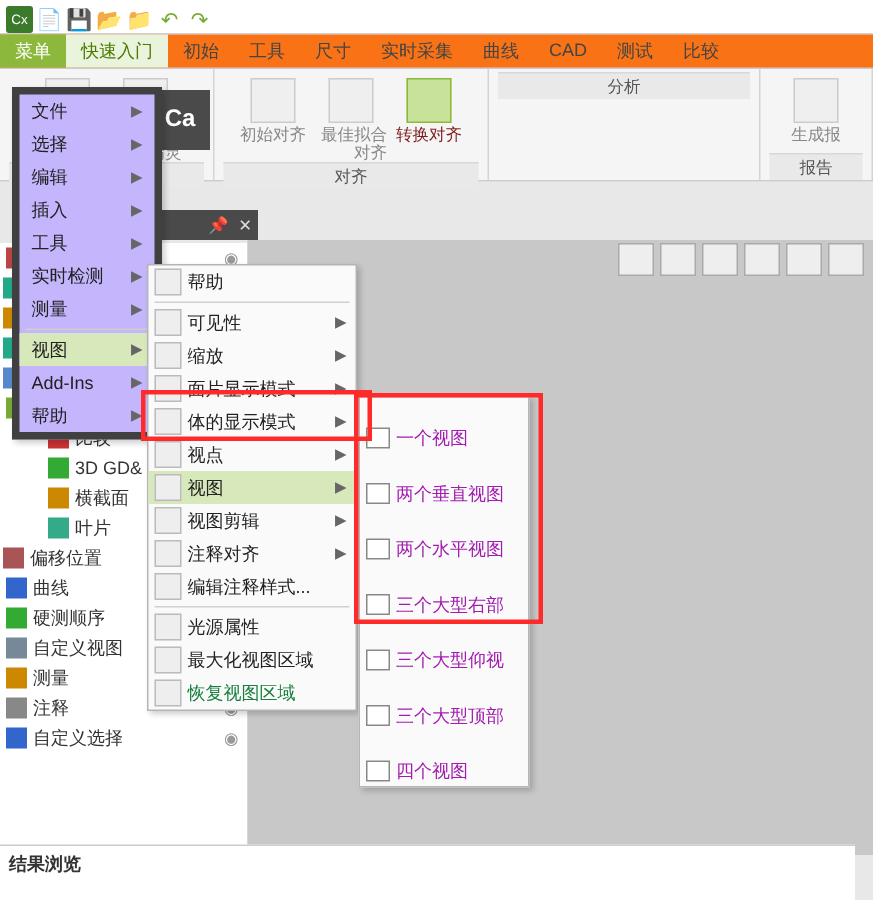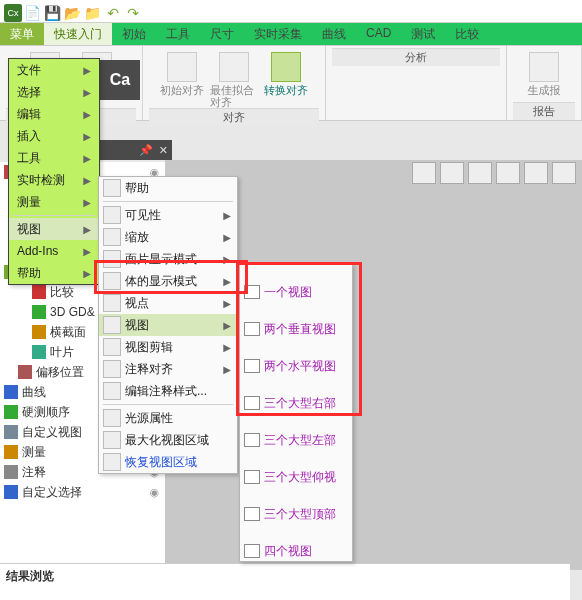--- a/index.html
+++ b/index.html
@@ -1,59 +1,59 @@
 <!DOCTYPE html>
 <html><head>
 <meta charset="utf-8">
 <style>
 html,body{margin:0;padding:0;font-family:"Microsoft YaHei",sans-serif;font-size:12px;background:#e8e8e8;overflow:hidden}
 body{width:582px;height:600px;position:relative}
 .topbar{height:22px;background:#fff;border-bottom:1px solid #d0d0d0;display:flex;align-items:flex-end;padding:0 4px;gap:2px}
 .tb-ico{width:18px;height:18px;display:flex;align-items:center;justify-content:center;font-size:14px}
 .tb-folder{color:#d9a441}
-.ribbon-tabs{height:22px;background:#22c55e;display:flex;border-bottom:1px solid #ccc}
+.ribbon-tabs{height:22px;background:#f97316;display:flex;border-bottom:1px solid #ccc}
 .ribbon-tab{padding:3px 10px;color:#444;cursor:default}
 .ribbon-tab.menu{background:#8cb83c;color:#fff}
 .ribbon-tab.active{background:#eaf3dc;color:#4a7a00}
 .ribbon-body{height:74px;background:#f5f5f5;border-bottom:1px solid #ccc;display:flex}
 .rb-group{border-right:1px solid #d4d4d4;padding:2px 6px 0;display:flex;flex-direction:column;align-items:center;justify-content:space-between}
 .rb-items{display:flex;gap:4px;align-items:flex-start}
 .rb-item{display:flex;flex-direction:column;align-items:center;width:48px;color:#888;padding-top:4px}
 .rb-item.small{width:34px}
-.rb-item.enabled{color:#0f766e}
+.rb-item.enabled{color:#7f1d1d}
 .rb-ico{width:28px;height:28px;border:1px solid #ccc;margin-bottom:2px;background:#efefef}
 .rb-ico.green{background:#c9e29a;border-color:#8cb83c}
-.rb-label{font-size:11px;text-align:left;line-height:12px}
+.rb-label{font-size:11px;text-align:right;line-height:12px}
 .rb-caption{font-size:11px;color:#555;background:#e9e9e9;width:100%;text-align:center;border-top:1px solid #d8d8d8;padding:1px 0}
 .panel-hdr{position:absolute;left:100px;top:140px;width:64px;height:20px;background:#4a4a4a;color:#ddd;font-size:11px;display:flex;align-items:center;justify-content:flex-end;gap:6px;padding:0 4px}
 .panel-hdr span{cursor:default}
 .tree{position:absolute;left:0;top:162px;width:165px;bottom:30px;background:#fff;border-right:1px solid #ccc;overflow:hidden}
 .tree-row{display:flex;align-items:center;height:20px;padding-left:4px;gap:4px;color:#333}
-.tree-row.ind1{padding-left:18px}
+.tree-row.ind1{padding-left:2px}
 .tree-row.ind2{padding-left:32px}
 .tree-ico{width:14px;height:14px;display:inline-flex;align-items:center;justify-content:center;font-size:11px}
 .eye{margin-left:auto;margin-right:6px;color:#999;font-size:11px}
 .canvas{position:absolute;left:165px;right:0;top:160px;bottom:30px;background:#c8c8c8}
 .canvas-tools{position:absolute;right:6px;top:2px;display:flex;gap:4px}
 .ct{width:22px;height:20px;border:1px solid #aaa;background:#eee}
 .status{position:absolute;left:0;right:12px;bottom:0;height:28px;background:#fff;border-top:1px solid #ccc;padding:4px 6px;font-size:12px;font-weight:bold;color:#333}
 
 
-.menu1{position:absolute;left:8px;top:58px;width:90px;background:#bef264;border:1px solid #404040;box-shadow:2px 2px 4px rgba(0,0,0,.2)}
+.menu1{position:absolute;left:8px;top:58px;width:90px;background:#c4b5fd;border:5px solid #404040;box-shadow:2px 2px 4px rgba(0,0,0,.2)}
 .menu1 .mi{height:22px;display:flex;align-items:center;padding:0 8px;justify-content:space-between;color:#222}
 .menu1 .mi .arr{color:#666;font-size:10px}
 .menu1 .mi.sel{background:#d7e8bb}
 .menu1 .sep{height:1px;background:#d0d0d0;margin:2px 4px}
 
 .menu2{position:absolute;left:98px;top:176px;width:138px;background:#fafafa;border:1px solid #b5b5b5;box-shadow:2px 2px 4px rgba(0,0,0,.2)}
 .menu2 .mi{height:22px;display:flex;align-items:center;padding:0 6px 0 26px;position:relative;color:#222}
 .menu2 .mi .ico{position:absolute;left:4px;width:16px;height:16px;border:1px solid #bbb;background:#eee}
 .menu2 .mi .arr{margin-left:auto;color:#666;font-size:10px}
 .menu2 .mi.sel{background:#d7e8bb}
-.menu2 .mi.dis{color:#1d4ed8}
+.menu2 .mi.dis{color:#15803d}
 .menu2 .sep{height:1px;background:#d0d0d0;margin:2px 4px}
 .redbox1{position:absolute;left:94px;top:260px;width:148px;height:28px;border:3px solid #ff2a2a;pointer-events:none}
 
 .menu3{position:absolute;left:239px;top:264px;width:112px;background:#fafafa;border:1px solid #b5b5b5;box-shadow:2px 2px 4px rgba(0,0,0,.2)}
 .menu3 .mi{height:20px;display:flex;align-items:center;padding:17px 6px 0 24px;position:relative;color:#a21caf}
 .menu3 .mi .ico{position:absolute;left:4px;width:14px;height:12px;border:1px solid #888;background:#fff}
 .redbox2{position:absolute;left:236px;top:262px;width:120px;height:148px;border:3px solid #ff2a2a;pointer-events:none}
 
 .ca{position:absolute;left:100px;top:60px;width:40px;height:40px;background:#4a4a4a;color:#fff;display:flex;align-items:center;justify-content:center;font-size:16px;font-weight:bold}
 </style>
@@ -295,19 +295,18 @@
     <div class="sep"></div>
     <div class="mi"><span class="ico"></span>光源属性</div>
     <div class="mi"><span class="ico"></span>最大化视图区域</div>
     <div class="mi dis"><span class="ico"></span>恢复视图区域</div>
   </div>
 <div class="menu3" id="menu3">
     <div class="mi"><span class="ico"></span>一个视图</div>
     <div class="mi"><span class="ico"></span>两个垂直视图</div>
     <div class="mi"><span class="ico"></span>两个水平视图</div>
     <div class="mi"><span class="ico"></span>三个大型右部</div>
-    <div class="mi"><span class="ico"></span>三个大型左部</div>
     <div class="mi"><span class="ico"></span>三个大型仰视</div>
     <div class="mi"><span class="ico"></span>三个大型顶部</div>
     <div class="mi"><span class="ico"></span>四个视图</div>
   </div>
 <div class="redbox1"></div>
 <div class="redbox2"></div>
 
 </body></html>

